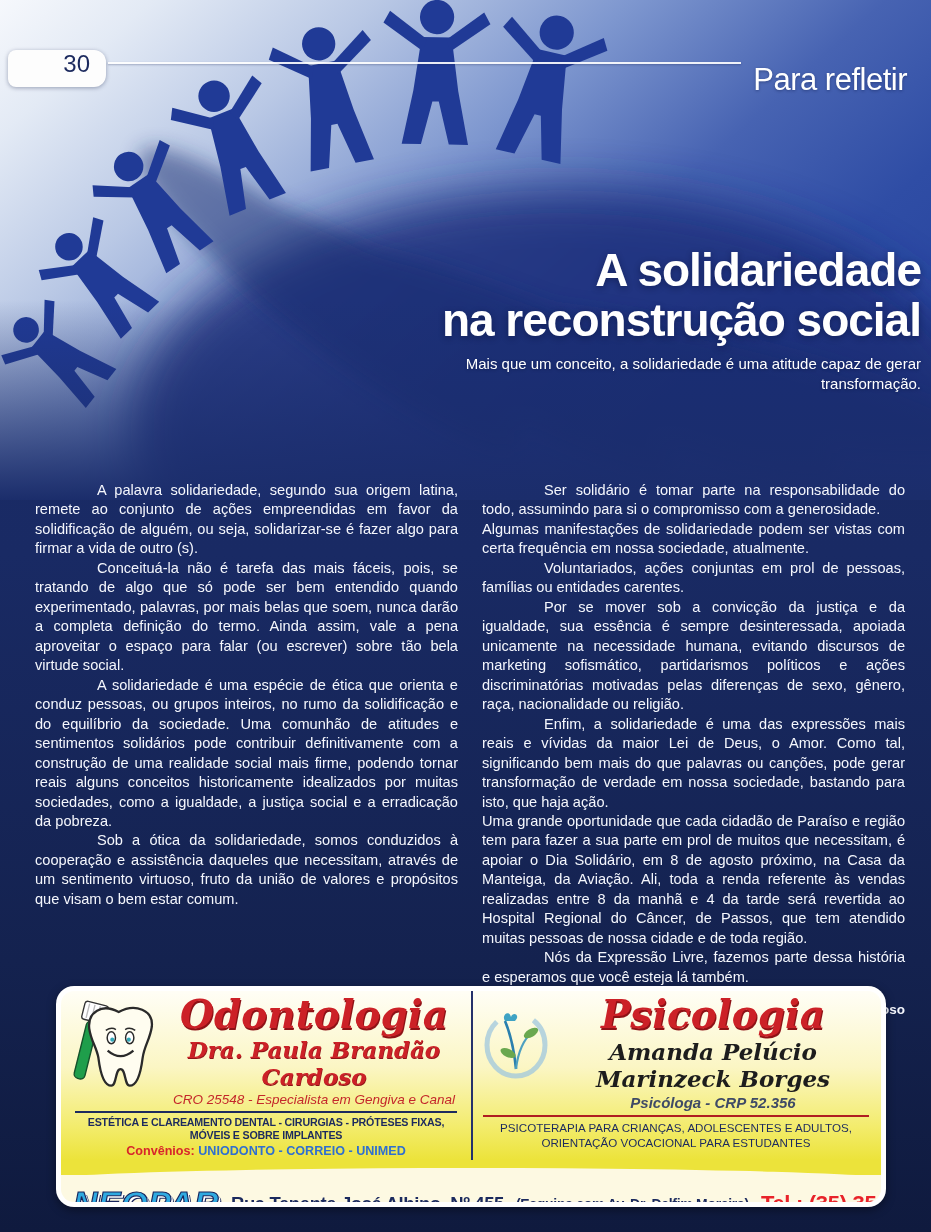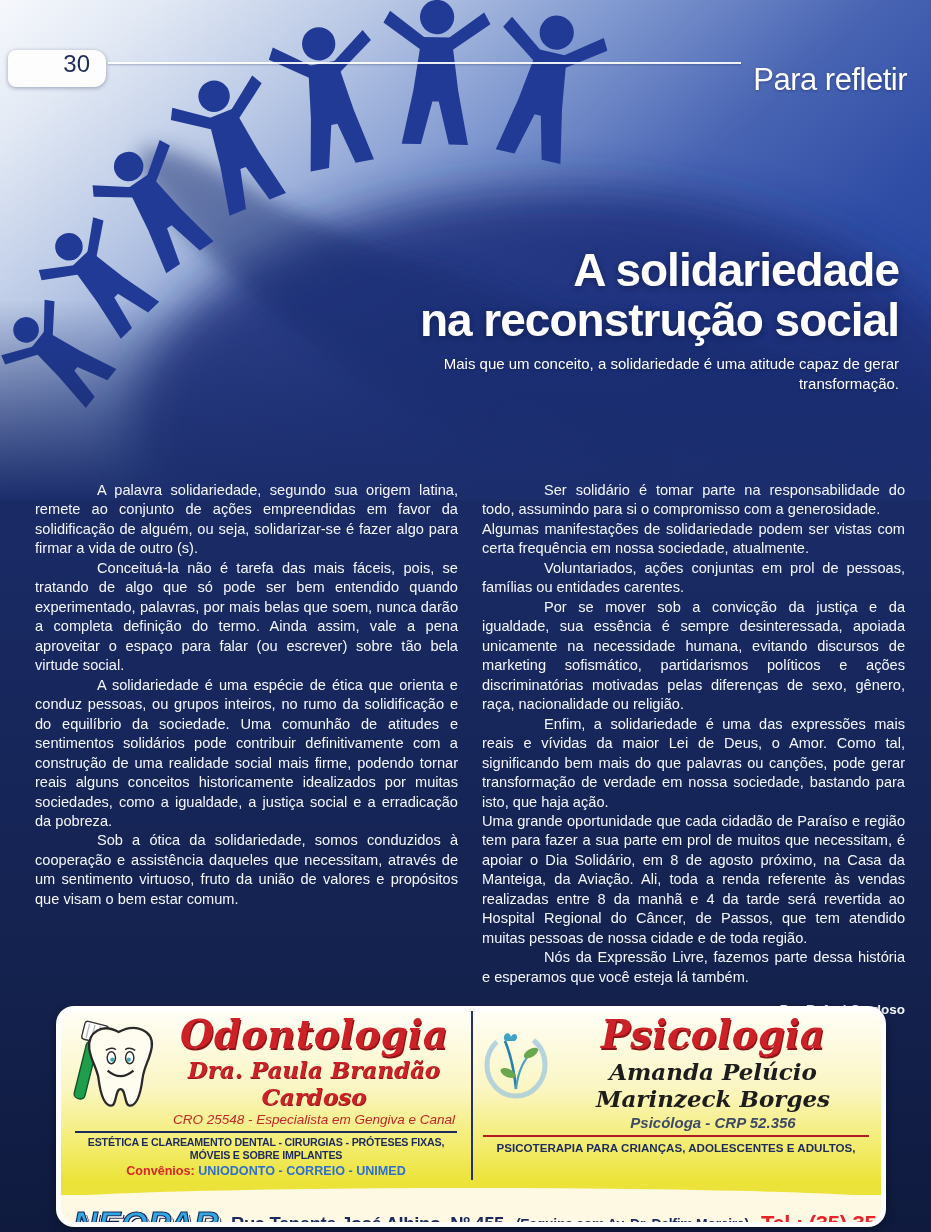--- a/index.html
+++ b/index.html
@@ -13,54 +13,54 @@
   .hero svg{display:block;}
   .page-tab{
     position:absolute;left:8px;top:50px;width:98px;height:37px;background:#fdfdfd;
     border-radius:8px 12px 12px 8px;box-shadow:0 1px 4px rgba(10,20,60,.35);
     display:flex;justify-content:flex-end;padding-right:16px;box-sizing:border-box;
     font-size:24px;color:#1c2a5e;
   }
   .header-row{position:absolute;left:108px;right:24px;top:62px;display:flex;align-items:flex-start;}
   .header-line{flex:1;height:2px;background:rgba(255,255,255,.9);box-shadow:0 1px 2px rgba(20,30,80,.3);}
   .section-label{font-size:31px;color:#ffffff;margin-left:12px;letter-spacing:-.5px;text-shadow:0 1px 3px rgba(10,20,60,.4);}
-  .headline{position:absolute;right:32px;top:246px;text-align:right;color:#fff;}
+  .headline{position:absolute;right:10px;top:246px;text-align:right;color:#fff;}
   .headline .t1,.headline .t2{font-size:46px;font-weight:bold;line-height:1.08;letter-spacing:-1px;text-shadow:0 2px 6px rgba(8,16,50,.45);}
   .headline .subtitle{font-size:15px;line-height:1.28;margin-top:9px;max-width:490px;margin-left:auto;text-shadow:0 1px 3px rgba(8,16,50,.4);text-align:right;}
   
   .columns{
     position:absolute;left:35px;top:481px;width:870px;
     display:grid;grid-template-columns:1fr 1fr;column-gap:24px;
     color:#f5f7fd;font-size:14.6px;line-height:1.335;text-align:justify;
   }
   .columns p{margin:0;}
   .columns p.indent{text-indent:62px;}
   .byline{margin-top:14px;text-align:right;font-weight:bold;font-size:13.5px;}
   
-  .ads{position:absolute;left:56px;top:986px;width:830px;height:221px;margin-top:20px;}
+  .ads{position:absolute;left:56px;top:986px;width:830px;height:221px;}
   .ads-frame{width:100%;height:100%;background:#ffffff;border-radius:18px;padding:5px;box-sizing:border-box;box-shadow:0 3px 10px rgba(0,0,0,.4);}
   .ads-inner{height:100%;border-radius:13px;overflow:hidden;display:flex;flex-direction:column;}
   .ads-top{flex:1;display:grid;grid-template-columns:1fr 1fr;position:relative;
     background:linear-gradient(180deg,#fffef6 0%,#fbf6c4 45%,#f3ec6d 80%,#ece33a 100%);}
   .ads-top::after{content:'';position:absolute;left:50%;top:0;bottom:0;width:2px;background:#25316b;}
   .ad{position:relative;padding:4px 10px 2px;box-sizing:border-box;text-align:center;}
   .mascot{position:absolute;left:8px;top:6px;}
   .logo-circle{position:absolute;left:10px;top:14px;}
   .ad-head-dental{padding-left:96px;}
   .ad-head-psy{padding-left:74px;}
   .script{font-family:"DejaVu Serif", serif;font-style:italic;font-weight:bold;}
   .ad-title{font-size:39px;line-height:1.02;color:#cc2127;text-shadow:1px 1.5px 0 #8e1216;}
   .ad-doctor{font-size:23px;color:#cc2127;margin-top:1px;text-shadow:.5px .5px 0 #8e1216;}
   .ad-name{font-size:23px;color:#1d1d1d;margin-top:3px;}
   .ad-cred-dental{font-style:italic;color:#c4272b;font-size:13.5px;margin-top:2px;}
   .ad-cred-psy{font-style:italic;font-weight:bold;color:#3f4a66;font-size:15px;margin-top:2px;}
   .rule-navy{height:2px;background:#1c2a5e;margin:4px 4px 3px;}
   .rule-red{height:2px;background:#b01e22;margin:4px 2px 3px;}
   .ad-services{color:#1c2a5e;font-weight:bold;font-size:10.7px;letter-spacing:-.2px;line-height:1.25;}
-  .ad-services2{color:#1c2a5e;font-weight:bold;font-size:11.6px;line-height:1.3;}
+  .ad-services2{color:#1c2a5e;font-weight:normal;font-size:11.6px;line-height:1.3;}
   .ad-convenios{font-size:12.6px;font-weight:bold;margin-top:1px;}
   .conv-label{color:#d8262b;}
   .conv-list{color:#2f6fd0;}
   .swoosh{height:15px;background:#ece33a;position:relative;overflow:hidden;flex:0 0 auto;}
   .swoosh::after{content:'';position:absolute;left:-8%;right:-8%;top:8px;height:34px;border-radius:50%;background:#fdf9e2;}
   .ads-footer{flex:0 0 58px;background:#fdf9e2;display:flex;align-items:center;padding:0 12px;gap:12px;white-space:nowrap;}
   .neopar{font-size:34px;font-weight:bold;font-style:italic;letter-spacing:.5px;color:#2faae0;
     -webkit-text-stroke:1.2px #17255c;text-shadow:2px 2px 0 #ffffff,3px 3px 0 #17255c;}
   .addr{color:#1b2a5e;font-weight:bold;font-size:18.5px;letter-spacing:-.4px;}
   .addr-detail{color:#1b2a5e;font-weight:bold;font-size:14px;letter-spacing:-.3px;}
@@ -202,20 +202,21 @@
               <ellipse cx="27" cy="48" rx="8" ry="4" fill="#6aa84f" transform="rotate(25 27 48)"></ellipse>
             </svg>
             <div class="ad-head-psy">
               <div class="ad-title script">Psicologia</div>
               <div class="ad-name script">Amanda Pelúcio Marinzeck Borges</div>
               <div class="ad-cred-psy">Psicóloga - CRP 52.356</div>
             </div>
             <div class="rule-red"></div>
             <div class="ad-services2">
               <div>PSICOTERAPIA PARA CRIANÇAS, ADOLESCENTES E ADULTOS,</div>
+              <div>ORIENTAÇÃO VOCACIONAL PARA ESTUDANTES</div>
             </div>
           </div>
         </div>
 
         <div class="swoosh"></div>
 
         <div class="ads-footer">
           <span class="neopar">NEOPAR</span>
           <span class="addr">Rua Tenente José Albino, Nº 455</span>
           <span class="addr-detail">(Esquina com Av. Dr. Delfim Moreira)</span>

